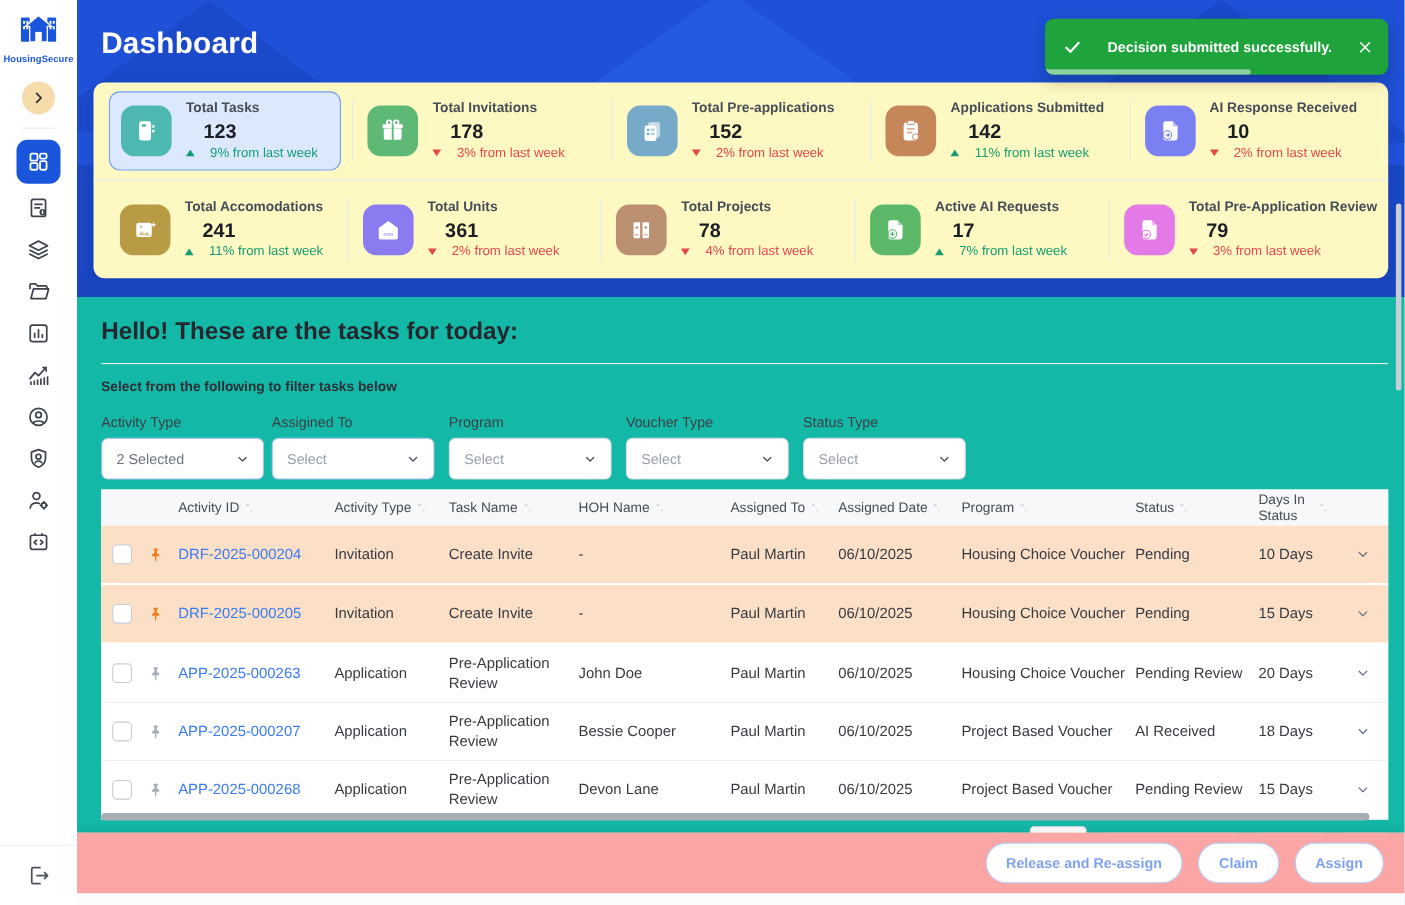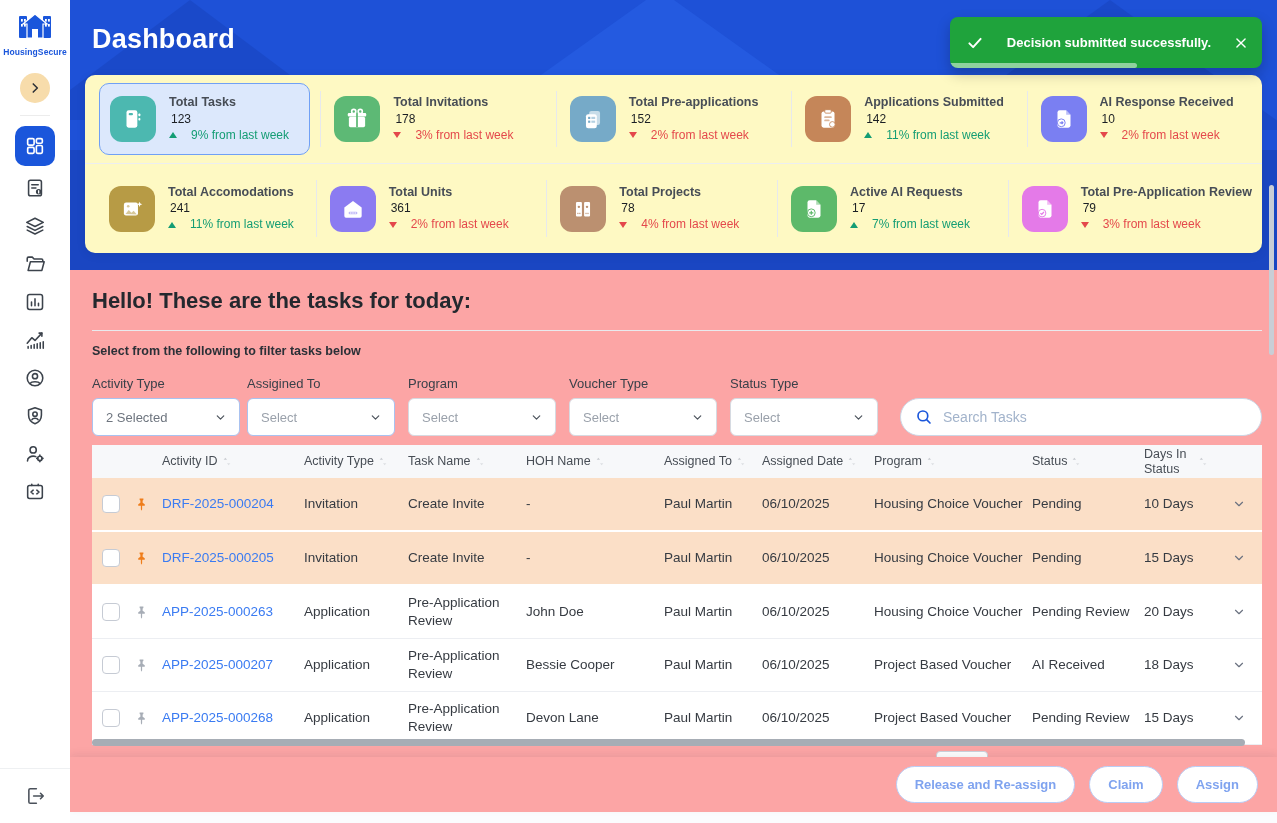--- a/index.html
+++ b/index.html
@@ -36,30 +36,30 @@
   .stats-panel { position:absolute; left:15px; top:75px; right:15px; height:178px; background:#fef9c3; border-radius:10px; box-shadow:0 2px 8px rgba(10,30,90,.12); }
   .stats-row { display:grid; grid-template-columns:repeat(5,1fr); height:89px; }
   .stats-row.first { border-bottom:1px solid #eceef1; }
   .stat-cell { position:relative; display:flex; align-items:center; padding:0 10px 0 14px; }
   .stat-cell.vsep::before { content:""; position:absolute; left:0; top:16px; bottom:16px; width:1px; background:#e7e9ed; }
   .stat-inner { display:flex; align-items:center; width:100%; height:100%; }
   .stat-inner.selected { background:#dce8fc; border:1px solid #70a0f5; border-radius:10px; height:72px; padding-left:10px; }
   .stat-icon { width:46px; height:46px; border-radius:12px; flex:0 0 46px; display:flex; align-items:center; justify-content:center; }
   .stat-text { margin-left:13px; line-height:1.25; }
   .stat-label { font-size:12.5px; font-weight:bold; color:#474d56; white-space:nowrap; }
-  .stat-value { font-size:12px; font-weight:normal; color:#1b1f24; margin:1px 2px; }
+  .stat-value { font-size:18px; font-weight:bold; color:#1b1f24; margin:1px 16px; }
   .stat-trend { font-size:12px; display:flex; align-items:center; gap:14px; white-space:nowrap; }
   .stat-trend.up { color:#149d74; }
   .stat-trend.down { color:#e4484b; }
   .tri { width:0; height:0; border-left:4.5px solid transparent; border-right:4.5px solid transparent; display:inline-block; }
   .tri.up { border-bottom:6px solid #149d74; }
   .tri.down { border-top:6px solid #e4484b; }
 
   
-  .content { position:absolute; left:70px; top:270px; right:0; bottom:55px; background:#fca5a5; }
+  .content { position:absolute; left:70px; top:270px; right:0; bottom:55px; background:#14b8a6; }
   .greeting { position:absolute; left:22px; top:18px; font-size:22px; font-weight:bold; color:#24282e; }
   .greet-divider { position:absolute; left:22px; right:15px; top:60px; height:1px; background:#e8eaee; }
   .filter-hint { position:absolute; left:22px; top:74px; font-size:12.5px; font-weight:bold; color:#2b3037; }
   .filter-label { position:absolute; top:106px; font-size:13px; color:#3a4049; }
   .f0{left:22px;} .f1{left:177px;} .f2{left:338px;} .f3{left:499px;} .f4{left:660px;}
   .select-box { position:absolute; top:128px; width:148px; height:38px; background:#fff; border:1px solid #d6dae1; border-radius:6px; display:flex; align-items:center; justify-content:space-between; padding:0 12px 0 13px; cursor:pointer; }
   .select-box.bluish { border-color:#a9c2f0; }
   .sel-val { font-size:13px; color:#9aa1ab; }
   .sel-val.has { color:#6d747e; }
   .search-wrap { position:absolute; top:128px; left:830px; right:15px; height:38px; background:#fff; border:1px solid #ccd7e6; border-radius:20px; display:flex; align-items:center; padding:0 14px; }
@@ -489,27 +489,20 @@
           <path d="M6 9l6 6 6-6"></path>
         </svg>
     </div>
     <div class="select-box f4">
       <span class="sel-val">Select</span>
       <svg width="13" height="13" viewBox="0 0 24 24" fill="none" stroke="#4b525b" stroke-width="2.2" stroke-linecap="round" stroke-linejoin="round">
           <path d="M6 9l6 6 6-6"></path>
         </svg>
     </div>
 
-    <div class="search-wrap">
-      <svg width="18" height="18" viewBox="0 0 24 24" fill="none" stroke="#1a56db" stroke-width="2.2" stroke-linecap="round">
-          <circle cx="10.5" cy="10.5" r="6.5"></circle>
-          <path d="M15.5 15.5L20 20"></path>
-        </svg>
-      <input class="search-input" type="text" placeholder="Search Tasks" style="">
-    </div>
 
     <div class="task-table">
       <div class="t-row t-head">
         <div class="th"></div>
         <div class="th"></div>
         <div class="th">
             <span>Activity ID</span>
             <svg class="sort-ic" width="10" height="11" viewBox="0 0 24 24" fill="#8c929b">
               <path d="M8 3l4 5H4z" opacity=".8"></path>
               <path d="M16 21l-4-5h8z" opacity=".45"></path>

